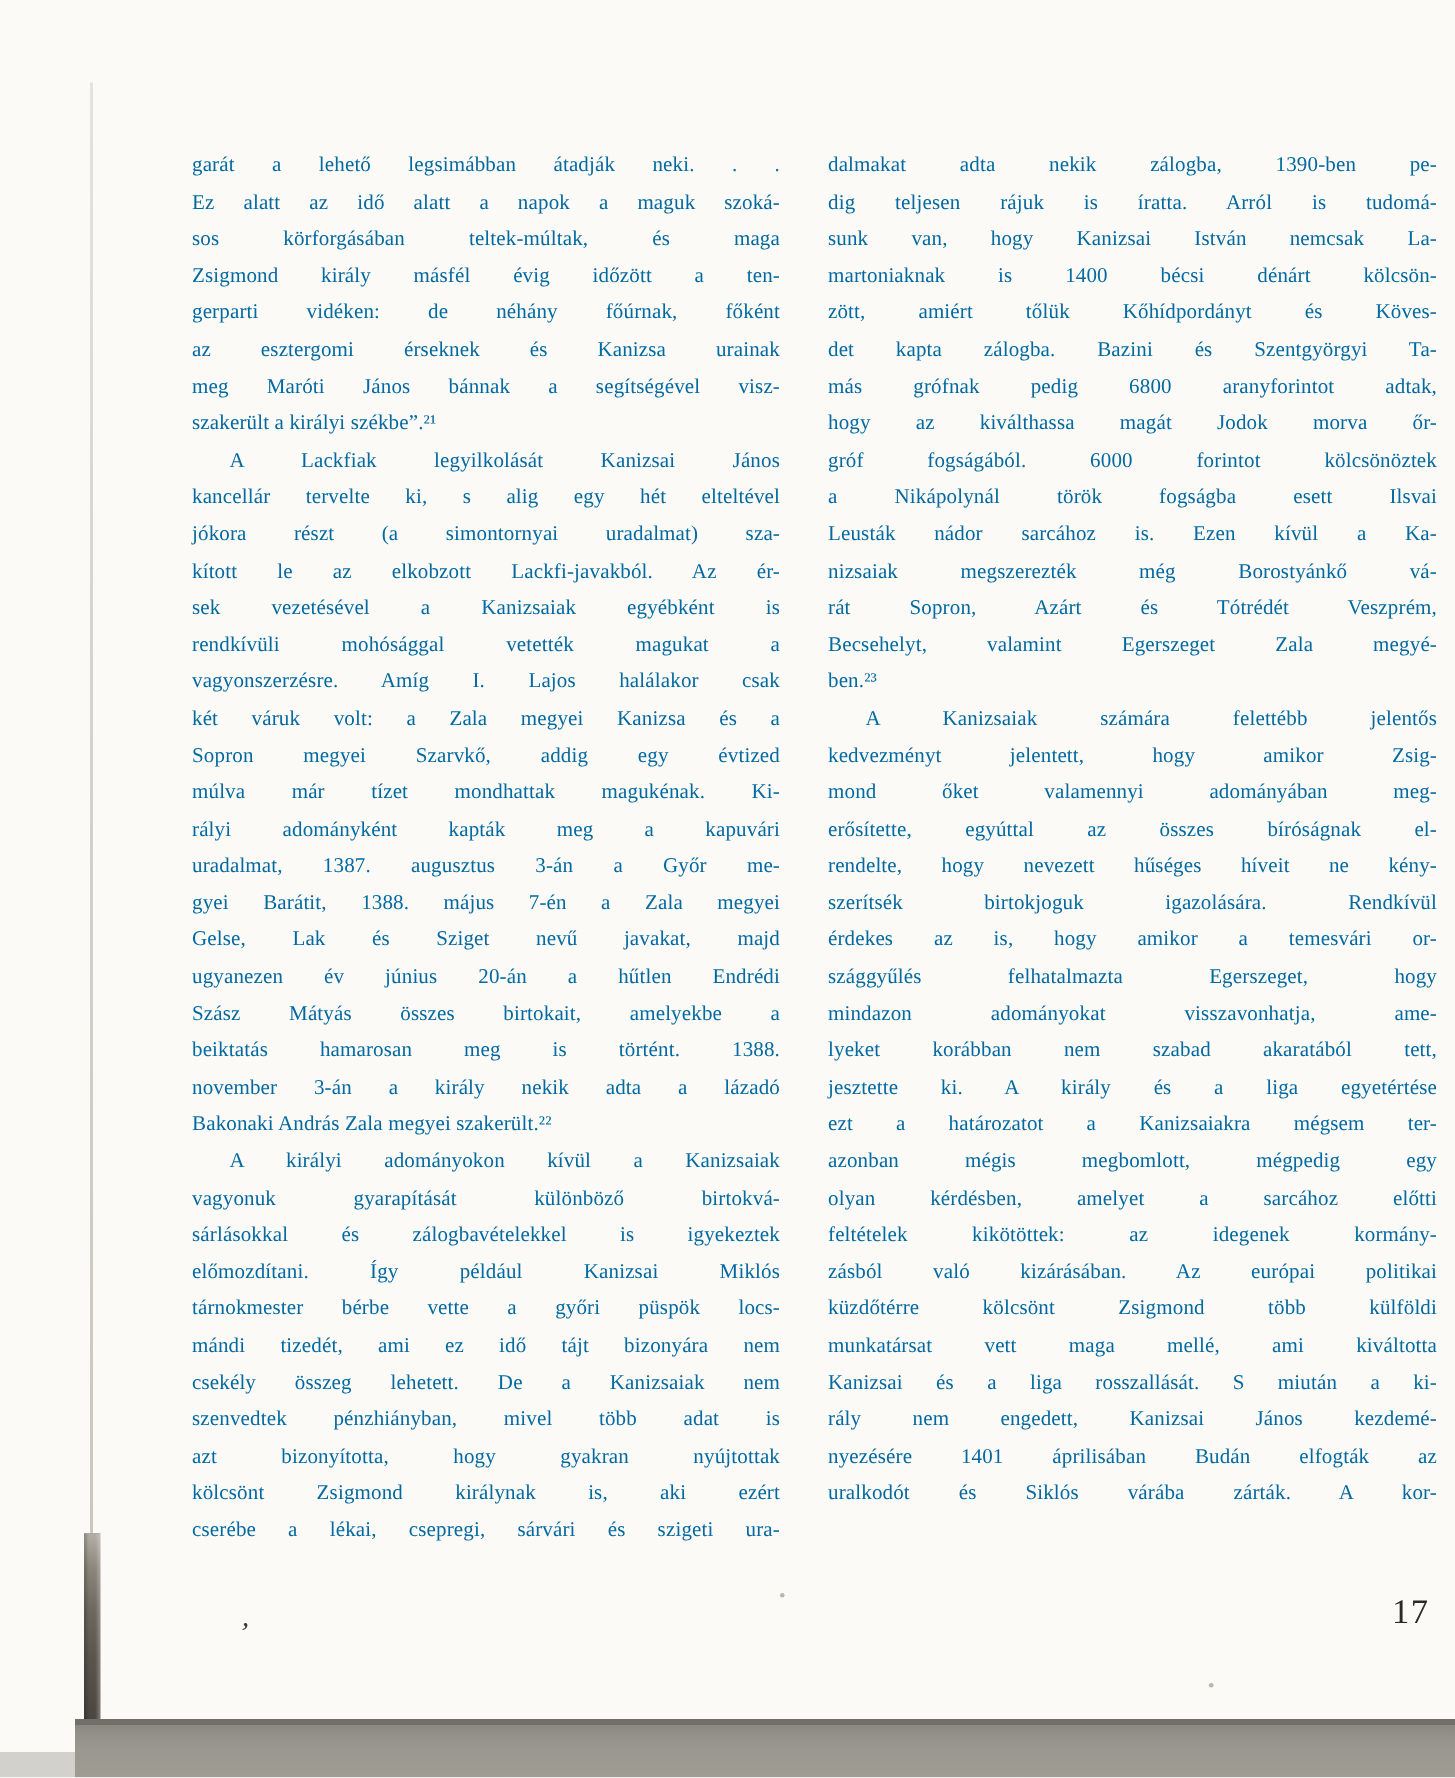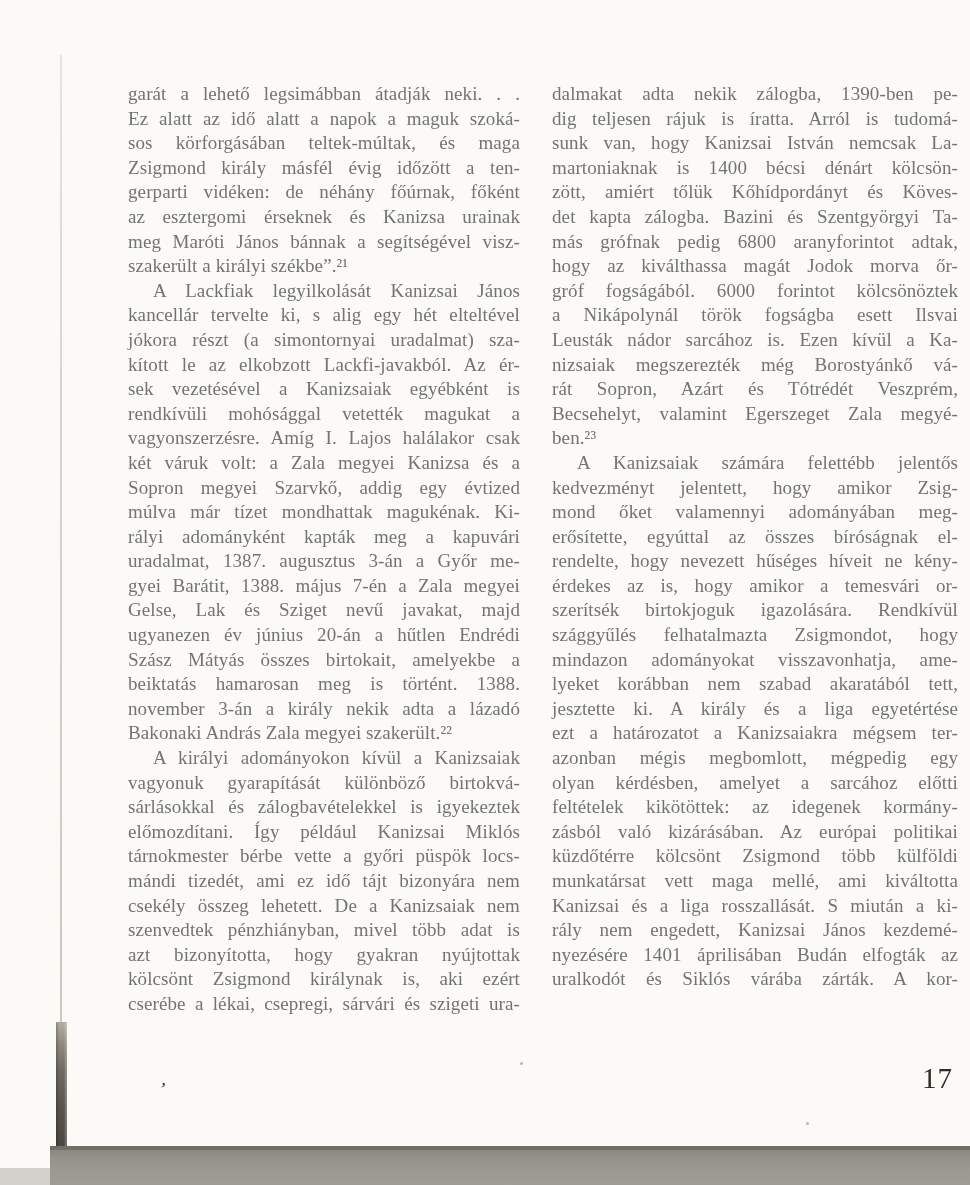--- a/index.html
+++ b/index.html
@@ -12,45 +12,45 @@
     width: 970px;
     height: 1185px;
     background: #fbfaf6;
     overflow: hidden;
     font-family: "Liberation Serif", "DejaVu Serif", serif;
     color: #29261f;
   }
   
   .column {
     position: absolute;
-    top: 82px;
-    font-size: 19px;
+    top: 99px;
+    font-size: 14px;
     line-height: 24.6px;
-    color: #737373;
+    color: #0369a1;
   }
   .column-left  { left: 128px; width: 392px; }
   .column-right { left: 552px; width: 406px; }
   .para { margin: 0; padding: 0; }
   .line {
     text-align: justify;
     text-align-last: justify;
     white-space: normal;
     letter-spacing: 0.1px;
   }
   .para:not(.cont) .line:last-child { text-align-last: left; }
   .para.indent .line:first-child { text-indent: 25px; }
 
   
   .page-number {
     position: absolute;
     top: 1062px;
     left: 903px;
     width: 50px;
     text-align: right;
-    font-size: 29px;
+    font-size: 23px;
     letter-spacing: 1px;
     color: #2c2a24;
   }
 
   
   .gutter-line {
     position: absolute;
     left: 60px;
     top: 55px;
     width: 2px;
@@ -175,23 +175,23 @@
         <div class="line">rát Sopron, Azárt és Tótrédét Veszprém,</div>
         <div class="line">Becsehelyt, valamint Egerszeget Zala megyé-</div>
         <div class="line">ben.²³</div>
       </div>
       <div class="para indent cont">
         <div class="line">A Kanizsaiak számára felettébb jelentős</div>
         <div class="line">kedvezményt jelentett, hogy amikor Zsig-</div>
         <div class="line">mond őket valamennyi adományában meg-</div>
         <div class="line">erősítette, egyúttal az összes bíróságnak el-</div>
         <div class="line">rendelte, hogy nevezett hűséges híveit ne kény-</div>
+        <div class="line">szerítsék birtokjoguk igazolására. Rendkívül</div>
         <div class="line">érdekes az is, hogy amikor a temesvári or-</div>
-        <div class="line">szerítsék birtokjoguk igazolására. Rendkívül</div>
-        <div class="line">szággyűlés felhatalmazta Zsigmondot, hogy</div>
+        <div class="line">szággyűlés felhatalmazta Egerszeget, hogy</div>
         <div class="line">mindazon adományokat visszavonhatja, ame-</div>
         <div class="line">lyeket korábban nem szabad akaratából tett,</div>
         <div class="line">jesztette ki. A király és a liga egyetértése</div>
         <div class="line">ezt a határozatot a Kanizsaiakra mégsem ter-</div>
         <div class="line">azonban mégis megbomlott, mégpedig egy</div>
         <div class="line">olyan kérdésben, amelyet a sarcához előtti</div>
         <div class="line">feltételek kikötöttek: az idegenek kormány-</div>
         <div class="line">zásból való kizárásában. Az európai politikai</div>
         <div class="line">küzdőtérre kölcsönt Zsigmond több külföldi</div>
         <div class="line">munkatársat vett maga mellé, ami kiváltotta</div>

